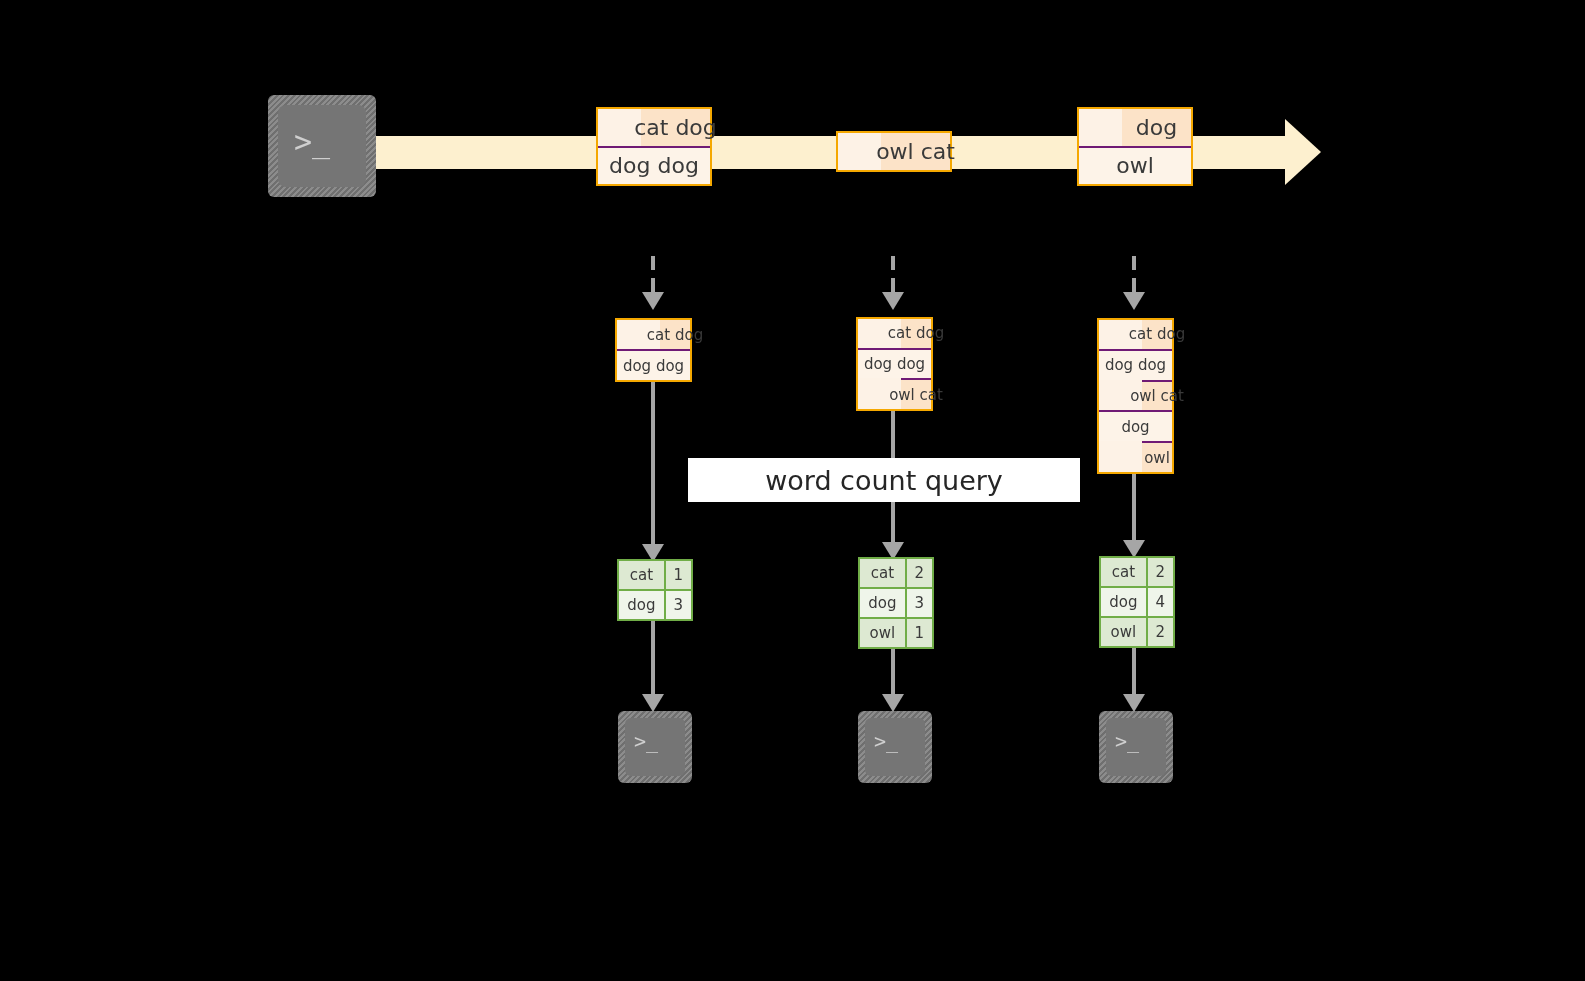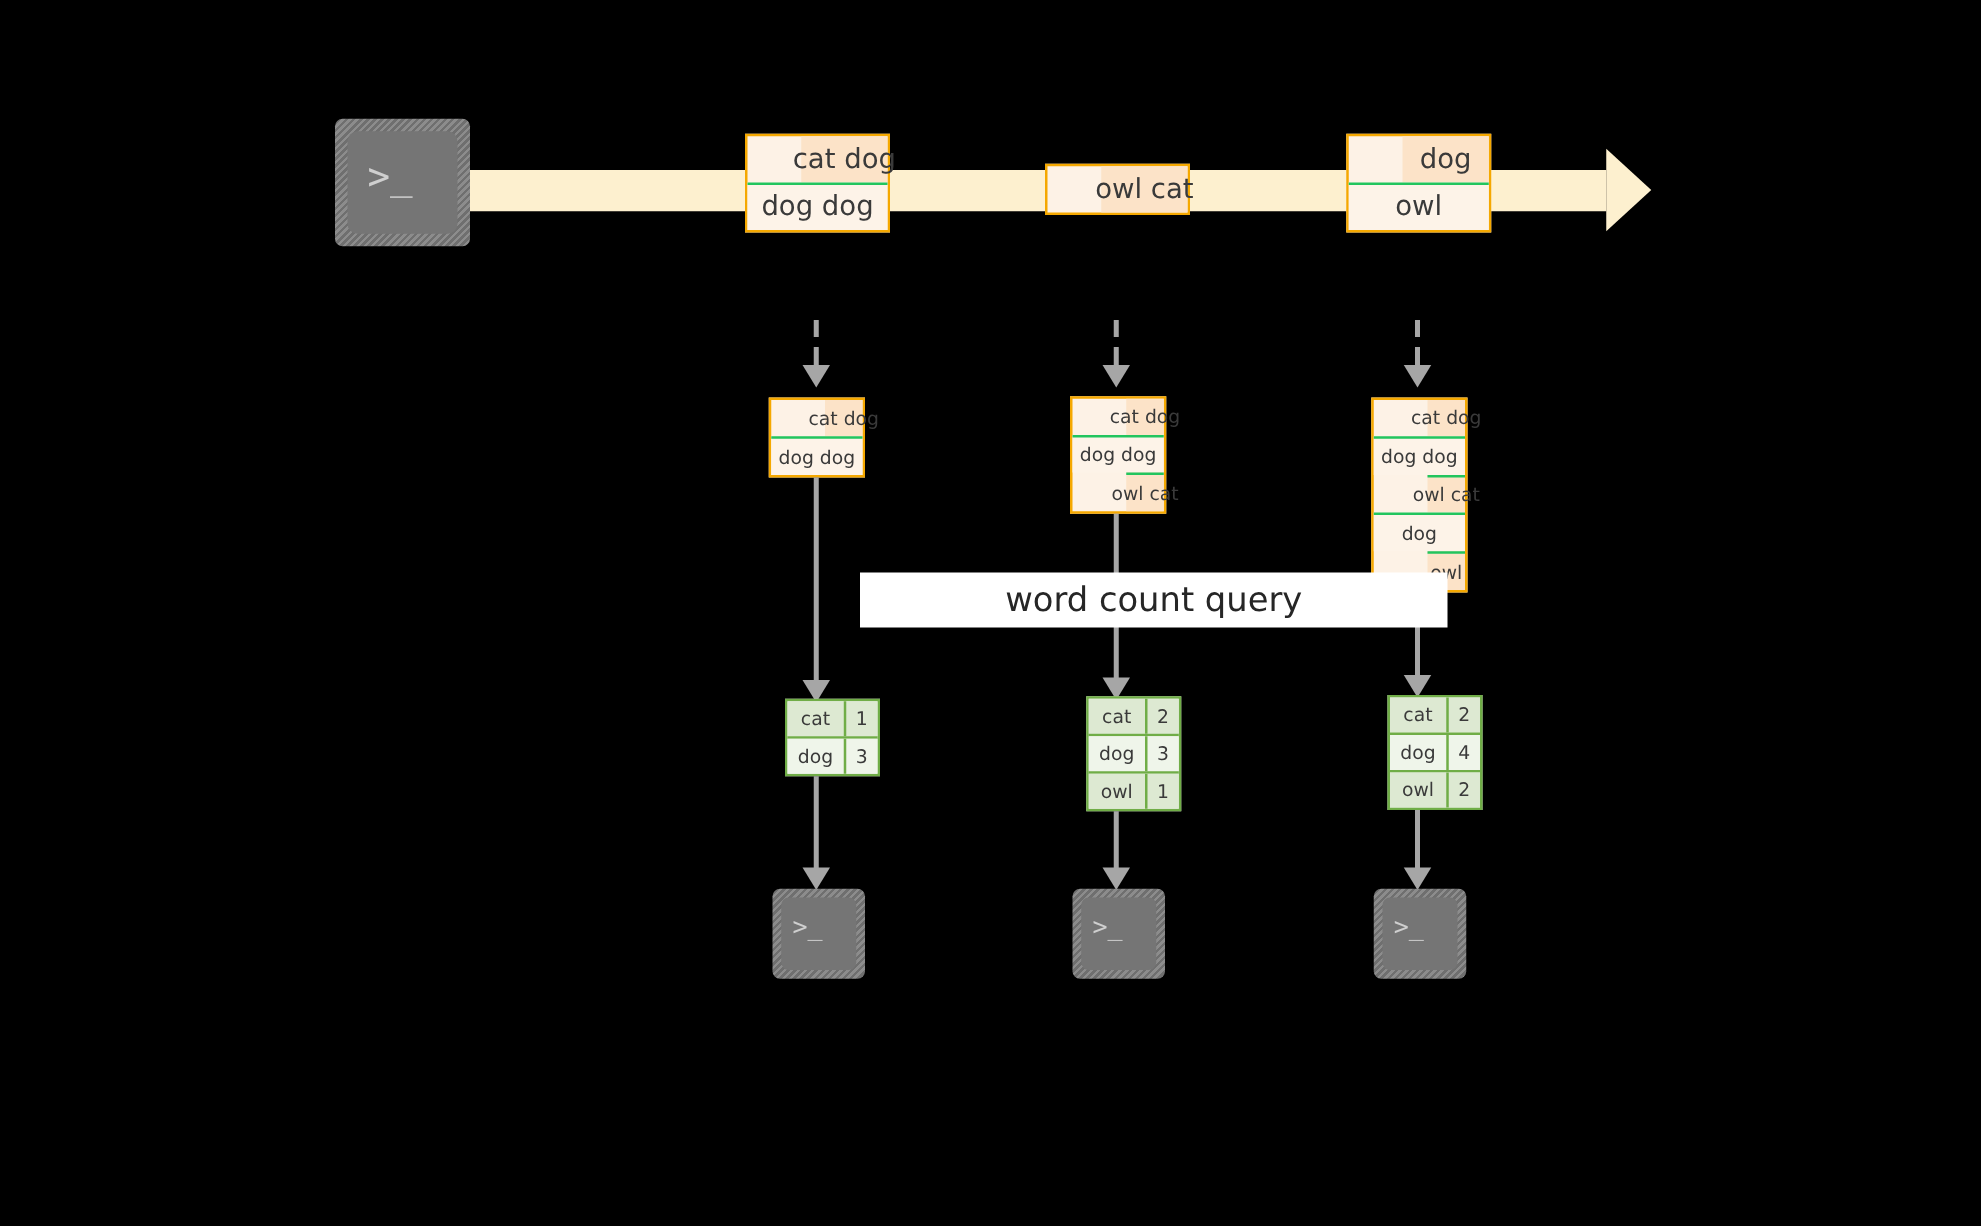--- a/index.html
+++ b/index.html
@@ -65,33 +65,32 @@
   .ebox .cell {
     flex: 1 1 auto;
     display: flex;
     align-items: center;
     justify-content: center;
     color: #3a3a3a;
     white-space: nowrap;
   }
   .ebox .cell.dark { background: #fce3c8; margin-left: 43px; }
   .ebox .cell.light { background: #fdf3e8; }
-  .ebox .cell + .cell { border-top: 2px solid #22c55e; }
+  .ebox .cell + .cell { border-top: 2px solid #701a75; }
 
   .ebox.big .cell { font-size: 22px; }
   .ebox.small .cell { font-size: 15px; }
 
   
   .gbox {
     position: absolute;
     border: 2px solid #70ad47;
     display: flex;
     flex-direction: column;
     background: #eef5e9;
-    margin-left: 11px;
   }
   .gbox .grow {
     flex: 1 1 auto;
     display: flex;
   }
   .gbox .grow + .grow { border-top: 2px solid #70ad47; }
   .gbox .gw, .gbox .gc {
     display: flex;
     align-items: center;
     justify-content: center;
@@ -259,17 +258,17 @@
   </div>
 
   <div class="vline" style="left:1132px; top:648px; height:54px;"></div>
   <div class="vhead" style="left:1123px; top:694px;"></div>
 
   <div class="term small" style="left:1099px; top:711px; width:74px; height:72px;">
     <div class="inner"></div>
     <div class="glyph" style="left:16px; top:20px; font-size:20px;">&gt;_</div>
   </div>
 
-  <div class="qlabel" style="left:688px; top:458px; width:470px; height:44px;text-align:center;">
+  <div class="qlabel" style="left:688px; top:458px; width:392px; height:44px;text-align:center;">
     <span>word count query</span>
   </div>
 
 </div>
 
 </body></html>

